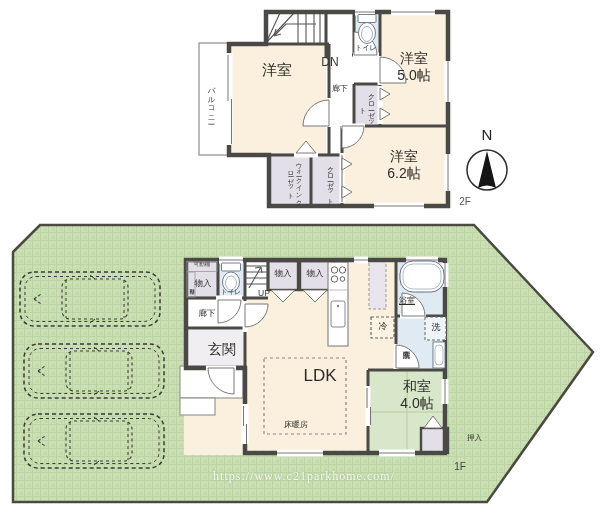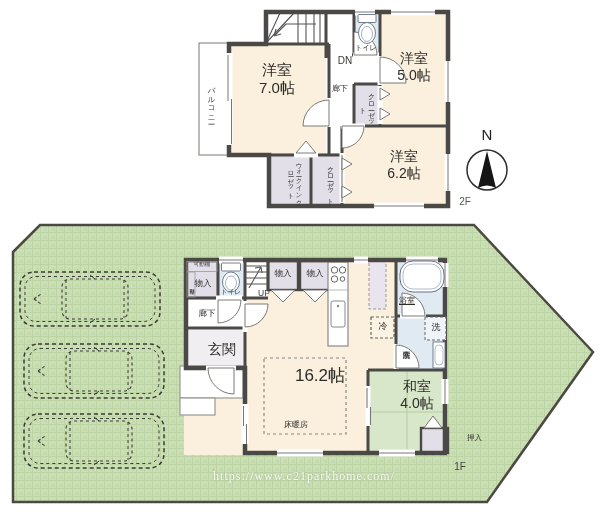--- a/index.html
+++ b/index.html
@@ -208,50 +208,49 @@
 
   <g>
     <circle cx="487" cy="170" r="20" fill="#ffffff" stroke="#2d2d2d" stroke-width="1.5"></circle>
     <path d="M487 151L478 188Q487 183 496 188Z" fill="#151515"></path>
   </g>
 </svg>
 
 <div class="lbl vtext" style="left:201px;top:62px;width:15px;height:80px;font-size:7.5px;color:#3a3834;">バルコニー</div>
 <div class="lbl" style="left:236px;top:61px;width:82px;font-size:15px;">
   <span class="two">洋室</span>
-  <span class="two">7.0帖</span>
 </div>
 <div class="lbl" style="left:382px;top:50px;width:64px;font-size:14px;">
   <span class="two">洋室</span>
   <span class="two">5.0帖</span>
 </div>
 <div class="lbl" style="left:372px;top:148px;width:64px;font-size:14px;">
   <span class="two">洋室</span>
   <span class="two">6.2帖</span>
 </div>
 <div class="lbl" style="left:352px;top:44px;width:28px;font-size:7px;">トイレ</div>
-<div class="lbl" style="left:334px;top:55px;width:22px;font-size:10px;color:#3a3834;">DN</div>
+<div class="lbl" style="left:319px;top:55px;width:22px;font-size:12px;color:#3a3834;">DN</div>
 <div class="lbl" style="left:329px;top:84px;width:22px;font-size:8px;">廊下</div>
 <div class="lbl vtext" style="left:359px;top:87px;width:16px;height:38px;font-size:7px;">クローゼット</div>
 <div class="lbl vtext" style="left:278px;top:157px;width:25px;height:47px;font-size:6.5px;letter-spacing:0;">ウォークインクローゼット</div>
 <div class="lbl vtext" style="left:319px;top:158px;width:15px;height:45px;font-size:7px;letter-spacing:0;">クローゼット</div>
 <div class="lbl" style="left:455px;top:196px;width:20px;font-size:10px;color:#555;">2F</div>
 <div class="lbl" style="left:478px;top:126px;width:18px;font-size:15px;color:#222;">N</div>
 
 <div class="lbl" style="left:188px;top:261px;width:28px;font-size:5.5px;color:#444;">可動棚</div>
 <div class="lbl vtext" style="left:187px;top:273px;width:8px;height:24px;font-size:5px;letter-spacing:0;color:#444;">可動棚</div>
 <div class="lbl" style="left:190px;top:278px;width:26px;font-size:8.5px;">物入</div>
 <div class="lbl" style="left:219px;top:288px;width:24px;font-size:6.5px;">トイレ</div>
 <div class="lbl" style="left:248px;top:288px;width:32px;font-size:8.5px;color:#3a3834;">UP</div>
 <div class="lbl" style="left:268px;top:268px;width:30px;font-size:8.5px;">物入</div>
 <div class="lbl" style="left:300px;top:268px;width:30px;font-size:8.5px;">物入</div>
 <div class="lbl" style="left:193px;top:308px;width:28px;font-size:8.5px;">廊下</div>
 <div class="lbl" style="left:205px;top:341px;width:34px;font-size:14px;">玄関</div>
 <div class="lbl" style="left:282px;top:366px;width:76px;font-size:17px;line-height:1.22;">
-  <span class="two">16.2帖</span>
+  <span class="two">LDK</span>
 </div>
 <div class="lbl" style="left:268px;top:420px;width:40px;font-size:8px;text-align:right;">床暖房</div>
 <div class="lbl" style="left:374px;top:321px;width:18px;font-size:9px;">冷</div>
 <div class="lbl" style="left:390px;top:296px;width:34px;font-size:8px;text-decoration:underline;">浴室</div>
 <div class="lbl vtext" style="left:399px;top:323px;width:12px;height:44px;font-size:7.5px;letter-spacing:0;">洗面室</div>
 <div class="lbl" style="left:428px;top:322px;width:16px;font-size:9px;">洗</div>
 <div class="lbl" style="left:392px;top:378px;width:50px;font-size:14px;">
   <span class="two">和室</span>
   <span class="two">4.0帖</span>
 </div>

